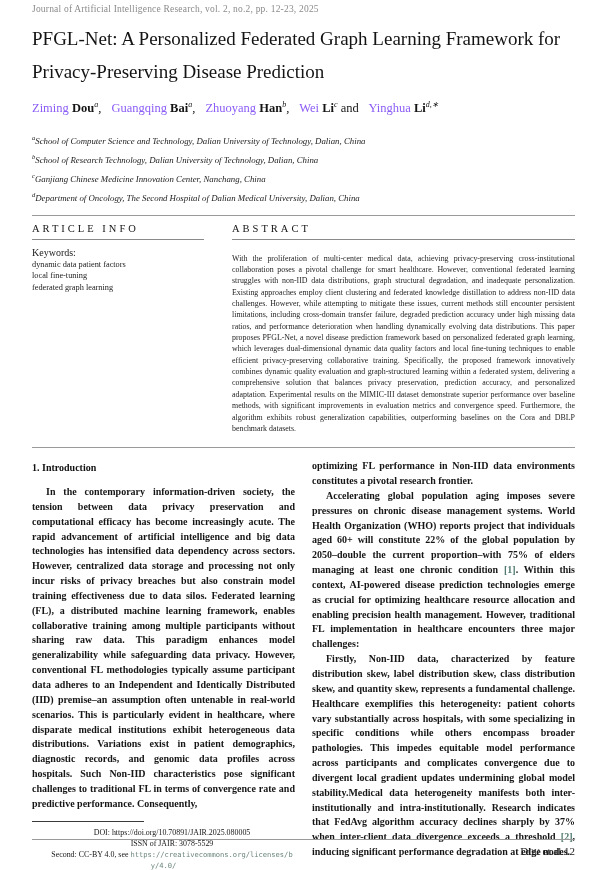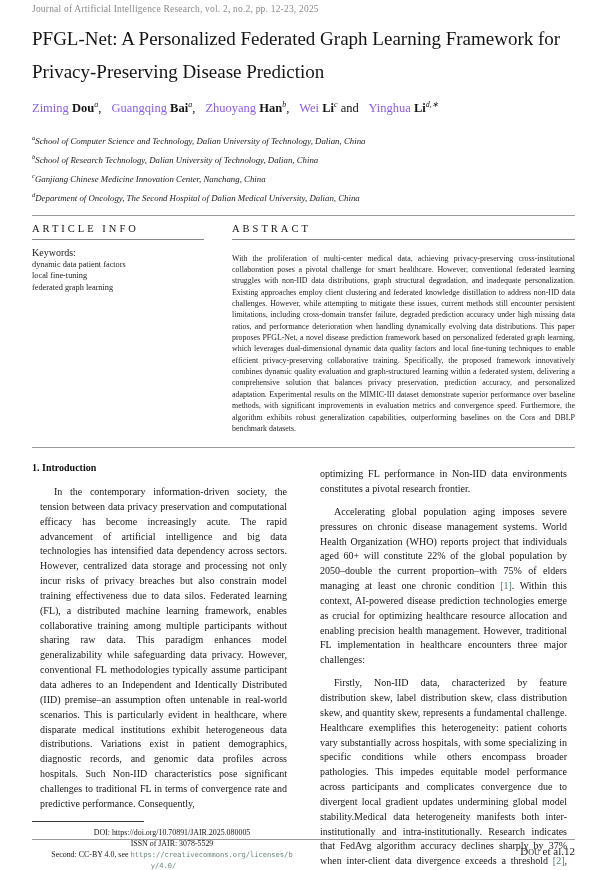--- a/index.html
+++ b/index.html
@@ -25,21 +25,21 @@
   .info-grid { display:grid; grid-template-columns:172px 1fr; column-gap:28px; margin-top:7px; }
   .info-head { font-size:10.5px; letter-spacing:3px; color:#141414; }
   .thin-rule { border-top:1px solid #8a8a8a; margin:5px 0 7px 0; }
   .kw-label { font-size:10px; line-height:12px; }
   .kw { font-size:8.3px; line-height:11.5px; }
   .abstract-text { font-size:7.9px; line-height:11.35px; text-align:justify; color:#1e1e1e;margin-top:13px; }
   .body-rule { border-top:1px solid #9a9a9a; margin-top:13px; }
   .columns { display:grid; grid-template-columns:1fr 1fr; column-gap:17px; margin-top:11px; }
   .col { font-size:10px; line-height:14.85px; text-align:justify; color:#161616; }
   .intro-head { font-size:10px; font-weight:bold; margin:2px 0 9px 0; color:#111; }
-  .col p { margin:8px; }
+  .col p { margin:0;font-weight:bold; }
   .p-indent { text-indent:14px; }
   .cite { color:#4f7a6f; }
   .footnote { margin-top:9px; font-size:7.9px; line-height:11.3px; text-align:center; }
   .fn-sep { width:112px; border-top:1px solid #3a3a3a; margin-bottom:5px; }
   .fn-line { text-indent:17px; }
   .fn-corresp { text-indent:13px; }
   .mono-link { font-family:"DejaVu Sans Mono", monospace; font-size:7.1px; color:#6b847d; word-break:break-all; }
   .footer { position:absolute; left:32px; right:31px; bottom:13px; }
   .footer-rule { border-top:1px solid #9a9a9a; margin-bottom:5px; }
   .footer-row { display:flex; justify-content:flex-end; font-size:11px; color:#222; }

